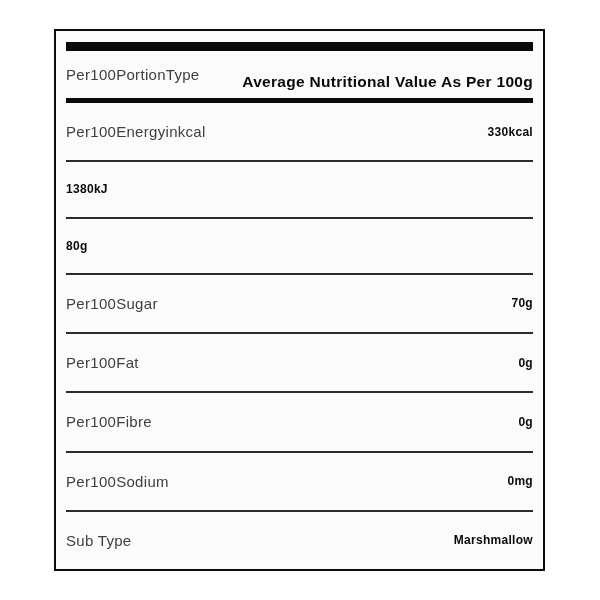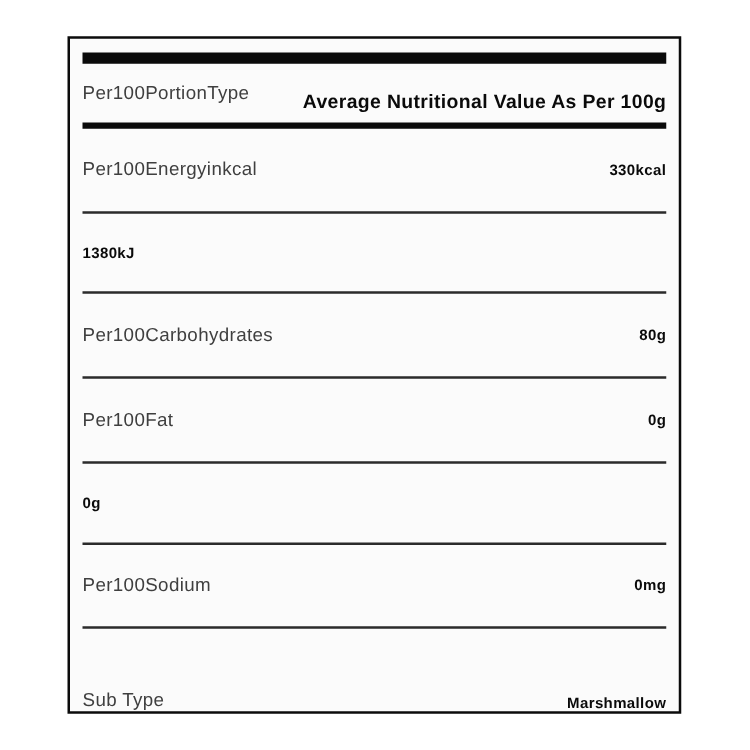--- a/index.html
+++ b/index.html
@@ -45,21 +45,21 @@
     display: flex;
     flex-direction: column;
   }
   .row {
     flex: 1 1 auto;
     display: flex;
     align-items: center;
     justify-content: space-between;
     border-bottom: 2px solid #2b2b2b;
   }
-  .row:last-child { border-bottom: none; align-items: flex-end; }
+  .row:last-child { border-bottom: none; }
   .label {
     color: #3f3f3f;
     font-size: 15px;
     letter-spacing: 0.3px;
     white-space: nowrap;
   }
   .value {
     color: #0a0a0a;
     font-size: 12px;
     font-weight: bold;
@@ -87,31 +87,35 @@
     <span class="label">Per100Energyinkcal</span>
     <span class="value">330kcal</span>
   </div>
 
   <div class="row">
     <span class="value">1380kJ</span>
   </div>
 
 
   <div class="row">
-    <span class="label">Per100Carbohydrates</span>
     <span class="value">80g</span>
   </div>
 
+  <div class="row">
+    <span class="label">Per100Sugar</span>
+    <span class="value">70g</span>
+  </div>
 
   <div class="row">
     <span class="label">Per100Fat</span>
     <span class="value">0g</span>
   </div>
 
   <div class="row">
+    <span class="label">Per100Fibre</span>
     <span class="value">0g</span>
   </div>
 
   <div class="row">
     <span class="label">Per100Sodium</span>
     <span class="value">0mg</span>
   </div>
 
   <div class="row">
     <span class="label">Sub Type</span>

